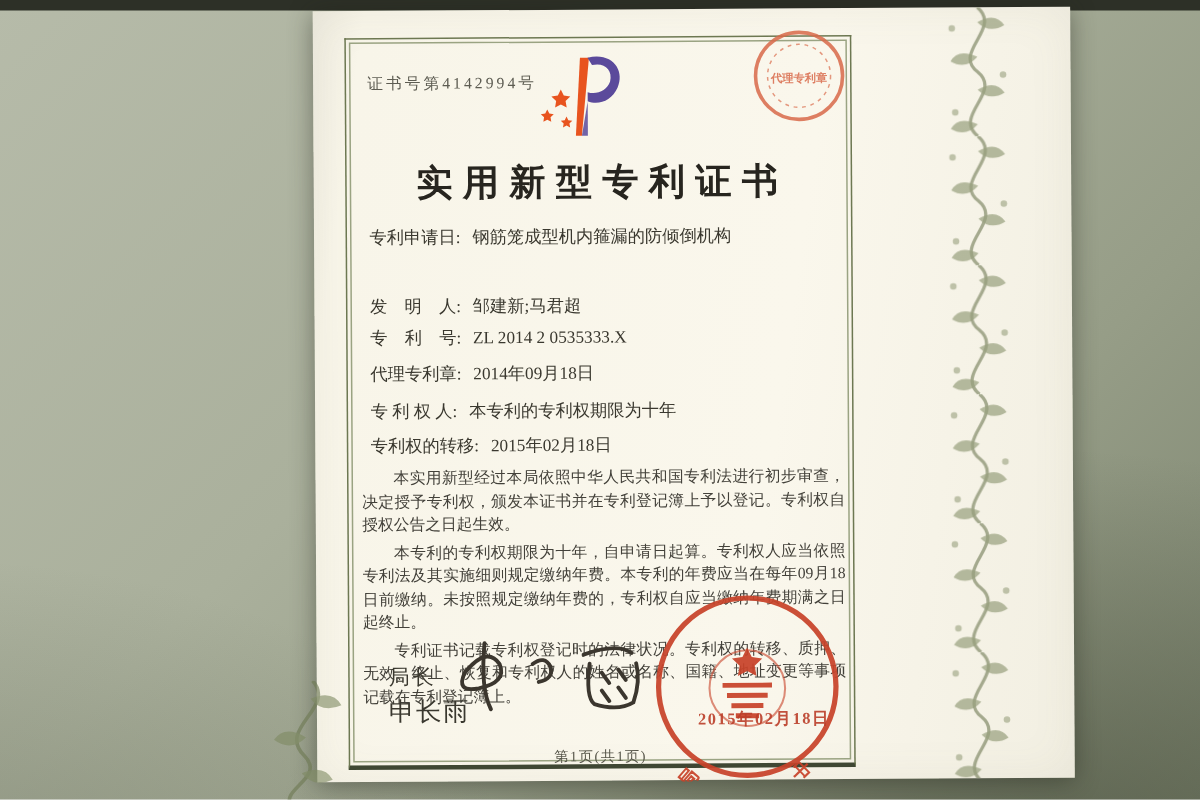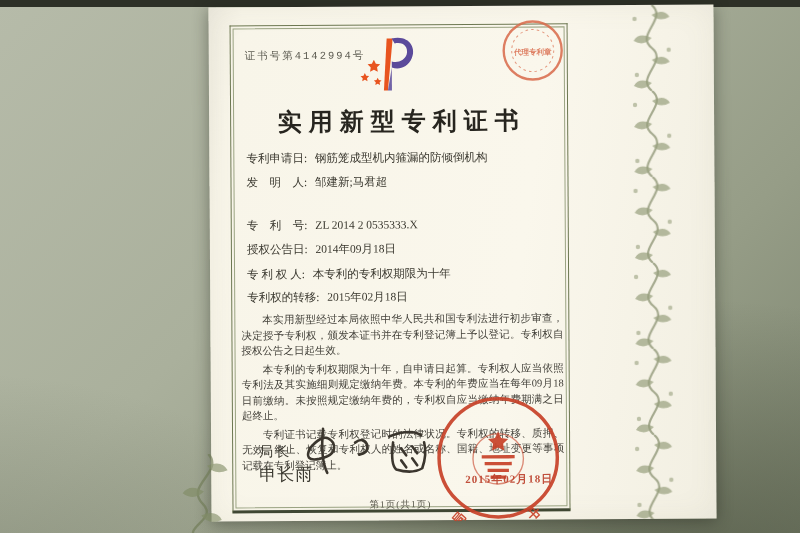--- a/index.html
+++ b/index.html
@@ -21,21 +21,21 @@
   .inner-frame{
     position:absolute;left:21px;top:18px;width:336px;height:484px;
     border:1.5px solid #6d7852;border-bottom:3.5px solid #3f4733;
   }
   .inner-frame::after{
     content:"";position:absolute;left:2px;top:2px;right:2px;bottom:2px;
     border:0.5px solid #9aa382;pointer-events:none;
   }
   .vine-strip{position:absolute;left:412px;top:0;width:62px;height:514px;opacity:.85;}
   .corner-leaf{position:absolute;left:-44px;top:446px;width:72px;height:86px;opacity:.8;transform:rotate(7deg);}
-  .cert-no{position:absolute;left:36px;top:42px;font-size:10.5px;letter-spacing:2px;color:#5d5c52;font-family:Liberation Mono, monospace;}
+  .cert-no{position:absolute;left:36px;top:42px;font-size:10.5px;letter-spacing:2px;color:#5d5c52;}
   .logo{position:absolute;left:148px;top:28px;width:64px;height:60px;}
   .title{
     position:absolute;left:21px;top:99px;width:336px;text-align:center;
     font-size:24px;font-weight:bold;color:#27251f;letter-spacing:7px;text-indent:7px;
   }
   .fields{position:absolute;left:37px;top:144px;width:310px;}
   .frow{position:absolute;left:0;font-size:11.5px;color:#3a382f;white-space:nowrap;}
   .frow .fval{margin-left:5px;}
   .paras{position:absolute;left:31px;top:305px;width:322px;font-size:10.5px;line-height:15.5px;
     color:#43413a;text-align:justify;}
@@ -90,30 +90,30 @@
     </g>
   </svg>
 
   <div class="title">实用新型专利证书</div>
 
   <div class="fields">
     <div class="frow" style="top:0">
       <span class="flabel">专利申请日:</span>
       <span class="fval">钢筋笼成型机内箍漏的防倾倒机构</span>
     </div>
-    <div class="frow" style="top:24px">
+    <div class="frow" style="top:46px">
       <span class="flabel">发　明　人:</span>
       <span class="fval">邹建新;马君超</span>
     </div>
     <div class="frow" style="top:67px">
       <span class="flabel">专　利　号:</span>
       <span class="fval">ZL 2014 2 0535333.X</span>
     </div>
     <div class="frow" style="top:91px">
-      <span class="flabel">授权公告日:</span>
+      <span class="flabel">代理专利章:</span>
       <span class="fval">2014年09月18日</span>
     </div>
     <div class="frow" style="top:116px">
       <span class="flabel">专 利 权 人:</span>
       <span class="fval">本专利的专利权期限为十年</span>
     </div>
     <div class="frow" style="top:139px">
       <span class="flabel">专利权的转移:</span>
       <span class="fval">2015年02月18日</span>
     </div>

